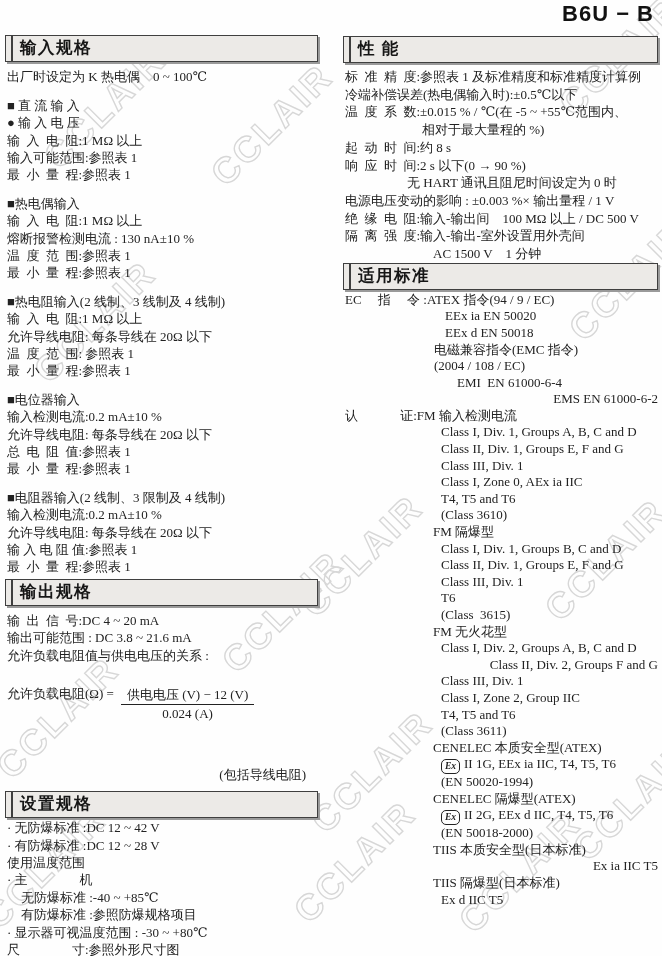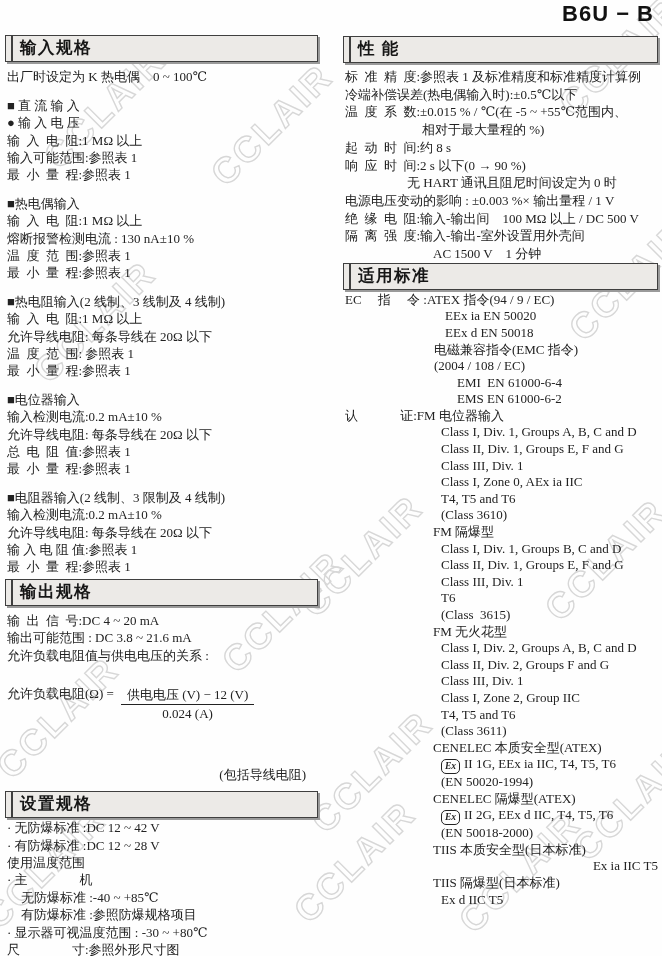--- a/index.html
+++ b/index.html
@@ -127,37 +127,37 @@
         <div class="line" style="padding-left: 88px;">AC 1500 V　1 分钟</div>
       </div>
       <div class="sec-header" data-kind="standards">适用标准</div>
       <div class="sec-body" data-kind="standards">
         <div class="line">EC　 指　 令 :ATEX 指令(94 / 9 / EC)</div>
         <div class="line" style="padding-left: 100px;">EEx ia EN 50020</div>
         <div class="line" style="padding-left: 100px;">EEx d EN 50018</div>
         <div class="line" style="padding-left: 89px;">电磁兼容指令(EMC 指令)</div>
         <div class="line" style="padding-left: 89px;">(2004 / 108 / EC)</div>
         <div class="line" style="padding-left: 112px;">EMI  EN 61000-6-4</div>
-        <div class="line" style="padding-left: 112px;">EMS EN 61000-6-2</div>
-        <div class="line">认　　　 证:FM 电位器输入</div>
+        <div class="line" style="padding-left: 112px; text-align: right;">EMS EN 61000-6-2</div>
+        <div class="line">认　　　 证:FM 输入检测电流</div>
         <div class="line" style="padding-left: 96px;">Class I, Div. 1, Groups A, B, C and D</div>
         <div class="line" style="padding-left: 96px;">Class II, Div. 1, Groups E, F and G</div>
         <div class="line" style="padding-left: 96px;">Class III, Div. 1</div>
         <div class="line" style="padding-left: 96px;">Class I, Zone 0, AEx ia IIC</div>
         <div class="line" style="padding-left: 96px;">T4, T5 and T6</div>
         <div class="line" style="padding-left: 96px;">(Class 3610)</div>
         <div class="line" style="padding-left: 88px;">FM 隔爆型</div>
         <div class="line" style="padding-left: 96px;">Class I, Div. 1, Groups B, C and D</div>
         <div class="line" style="padding-left: 96px;">Class II, Div. 1, Groups E, F and G</div>
         <div class="line" style="padding-left: 96px;">Class III, Div. 1</div>
         <div class="line" style="padding-left: 96px;">T6</div>
         <div class="line" style="padding-left: 96px;">(Class  3615)</div>
         <div class="line" style="padding-left: 88px;">FM 无火花型</div>
         <div class="line" style="padding-left: 96px;">Class I, Div. 2, Groups A, B, C and D</div>
-        <div class="line" style="padding-left: 96px;">Class II, Div. 2, Groups F and G</div>
+        <div class="line" style="padding-left: 96px; text-align: right;">Class II, Div. 2, Groups F and G</div>
         <div class="line" style="padding-left: 96px;">Class III, Div. 1</div>
         <div class="line" style="padding-left: 96px;">Class I, Zone 2, Group IIC</div>
         <div class="line" style="padding-left: 96px;">T4, T5 and T6</div>
         <div class="line" style="padding-left: 96px;">(Class 3611)</div>
         <div class="line" style="padding-left: 88px;">CENELEC 本质安全型(ATEX)</div>
         <div class="line" style="padding-left: 96px;"><span class="ex-mark">Ex</span>II 1G, EEx ia IIC, T4, T5, T6</div>
         <div class="line" style="padding-left: 96px;">(EN 50020-1994)</div>
         <div class="line" style="padding-left: 88px;">CENELEC 隔爆型(ATEX)</div>
         <div class="line" style="padding-left: 96px;"><span class="ex-mark">Ex</span>II 2G, EEx d IIC, T4, T5, T6</div>
         <div class="line" style="padding-left: 96px;">(EN 50018-2000)</div>

